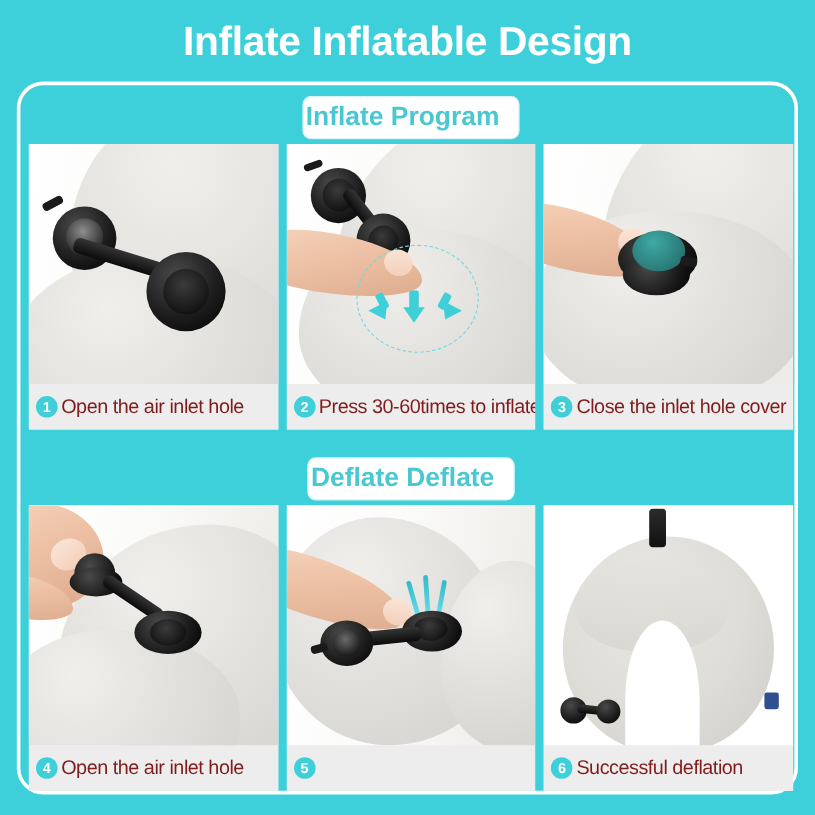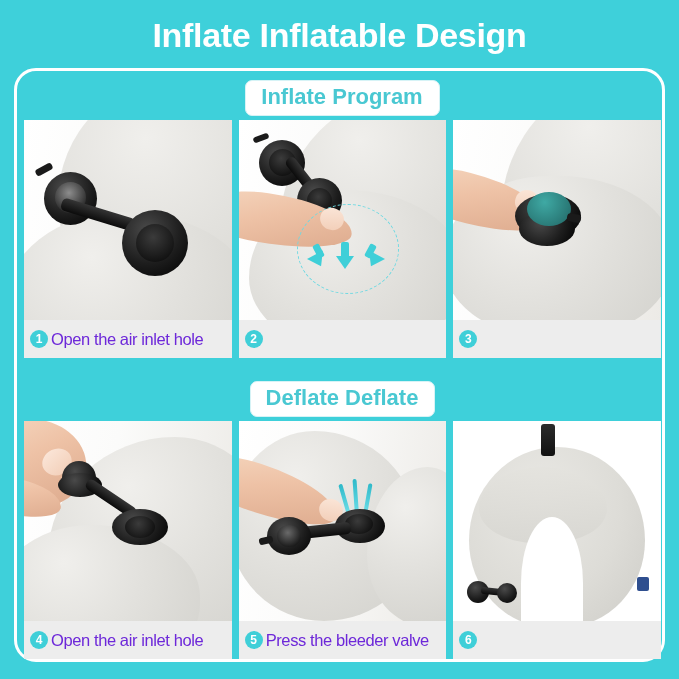--- a/index.html
+++ b/index.html
@@ -52,21 +52,21 @@
     width: 651px;
     text-align: center;
     z-index: 5;
   }
   .section-badge {
     display: inline-block;
     background: #ffffff;
     color: #49c8d2;
     font-size: 22px;
     font-weight: bold;
-    padding: 5px 16px 7px 15px;
+    padding: 5px 16px 7px 2px;
     border-radius: 7px;
     border: 1px solid #d6f3f6;
     line-height: 1;
   }
 
   
   .tiles {
     position: absolute;
     top: 49px;
     left: 7px;
@@ -107,21 +107,21 @@
     color: #ffffff;
     font-size: 12px;
     font-weight: bold;
     display: flex;
     align-items: center;
     justify-content: center;
     line-height: 1;
   }
   .caption-text {
     font-size: 16.5px;
-    color: #6d28d9;
+    color: #7f1d1d;
     white-space: nowrap;
     letter-spacing: -0.4px;
   }
 
   
   .photo {
     position: absolute;
     inset: 0;
   }
 
@@ -289,20 +289,21 @@
             <div class="arrow-stem" style="left:76px;top:124px;width:7px;height:14px;transform:rotate(-28deg);"></div>
             <div class="arrow-down" style="left:70px;top:134px;transform:rotate(-28deg);"></div>
             <div class="arrow-stem" style="left:102px;top:122px;width:8px;height:16px;"></div>
             <div class="arrow-down" style="left:97px;top:136px;"></div>
             <div class="arrow-stem" style="left:128px;top:124px;width:7px;height:14px;transform:rotate(28deg);"></div>
             <div class="arrow-down" style="left:126px;top:134px;transform:rotate(28deg);"></div>
           </div>
         </div>
         <div class="tile-caption">
           <span class="step-badge">2</span>
+          <span class="caption-text">Press 30-60times to inflate</span>
         </div>
       </div>
 
       <div class="tile">
         <div class="tile-photo">
           <div class="photo">
             <div class="pillow-edge-shadow" style="left:0;top:0;width:208px;height:200px;"></div>
             <div class="pillow-blob" style="left:48px;top:-48px;width:250px;height:220px;border-radius:55% 45% 50% 50%/65% 60% 40% 35%;"></div>
             <div class="pillow-blob" style="left:-10px;top:56px;width:230px;height:160px;border-radius:48% 52% 45% 45%/55% 50% 50% 50%;"></div>
 
@@ -310,20 +311,21 @@
             <div class="nail" style="left:62px;top:70px;width:24px;height:24px;transform:rotate(20deg);"></div>
 
             <div class="plug-ring" style="left:62px;top:74px;width:66px;height:44px;border-radius:50%;"></div>
             <div class="plug-ring" style="left:66px;top:92px;width:56px;height:34px;"></div>
             <div class="plug-inner" style="left:74px;top:72px;width:44px;height:34px;background:radial-gradient(circle at 40% 30%,#3fa9a4,#256f6d 85%);"></div>
             <div class="plug-tab" style="left:114px;top:94px;width:14px;height:8px;transform:rotate(10deg);"></div>
           </div>
         </div>
         <div class="tile-caption">
           <span class="step-badge">3</span>
+          <span class="caption-text">Close the inlet hole cover</span>
         </div>
       </div>
 
     </div>
   </div>
 
   <div class="section section-deflate">
 
     <div class="section-badge-wrap">
       <span class="section-badge">Deflate Deflate</span>
@@ -372,39 +374,39 @@
             <div class="plug-ring" style="left:96px;top:88px;width:50px;height:34px;"></div>
             <div class="plug-inner" style="left:106px;top:93px;width:28px;height:20px;"></div>
             <div class="plug-strap" style="left:50px;top:104px;width:62px;height:12px;transform:rotate(-6deg);"></div>
             <div class="plug-ring" style="left:28px;top:96px;width:44px;height:38px;"></div>
             <div class="plug-inner" style="left:38px;top:104px;width:24px;height:22px;background:radial-gradient(circle at 45% 35%,#6a6a6a,#141414 80%);"></div>
             <div class="plug-tab" style="left:20px;top:116px;width:14px;height:7px;transform:rotate(-14deg);"></div>
           </div>
         </div>
         <div class="tile-caption">
           <span class="step-badge">5</span>
-          <span class="caption-text">Press the bleeder valve</span>
         </div>
       </div>
 
       <div class="tile">
         <div class="tile-photo" style="background:#ffffff;">
           <div class="photo">
             <div class="u-pillow"></div>
             <div class="u-inner-pad"></div>
             <div class="u-notch"></div>
             <div class="u-strap"></div>
             <div class="u-tag"></div>
 
             <div class="plug-ring" style="left:14px;top:160px;width:22px;height:22px;"></div>
             <div class="plug-strap" style="left:28px;top:167px;width:24px;height:7px;transform:rotate(6deg);"></div>
             <div class="plug-ring" style="left:44px;top:162px;width:20px;height:20px;"></div>
           </div>
         </div>
         <div class="tile-caption">
           <span class="step-badge">6</span>
+          <span class="caption-text">Successful deflation</span>
         </div>
       </div>
 
     </div>
   </div>
 
 </div>
 
 </body></html>

